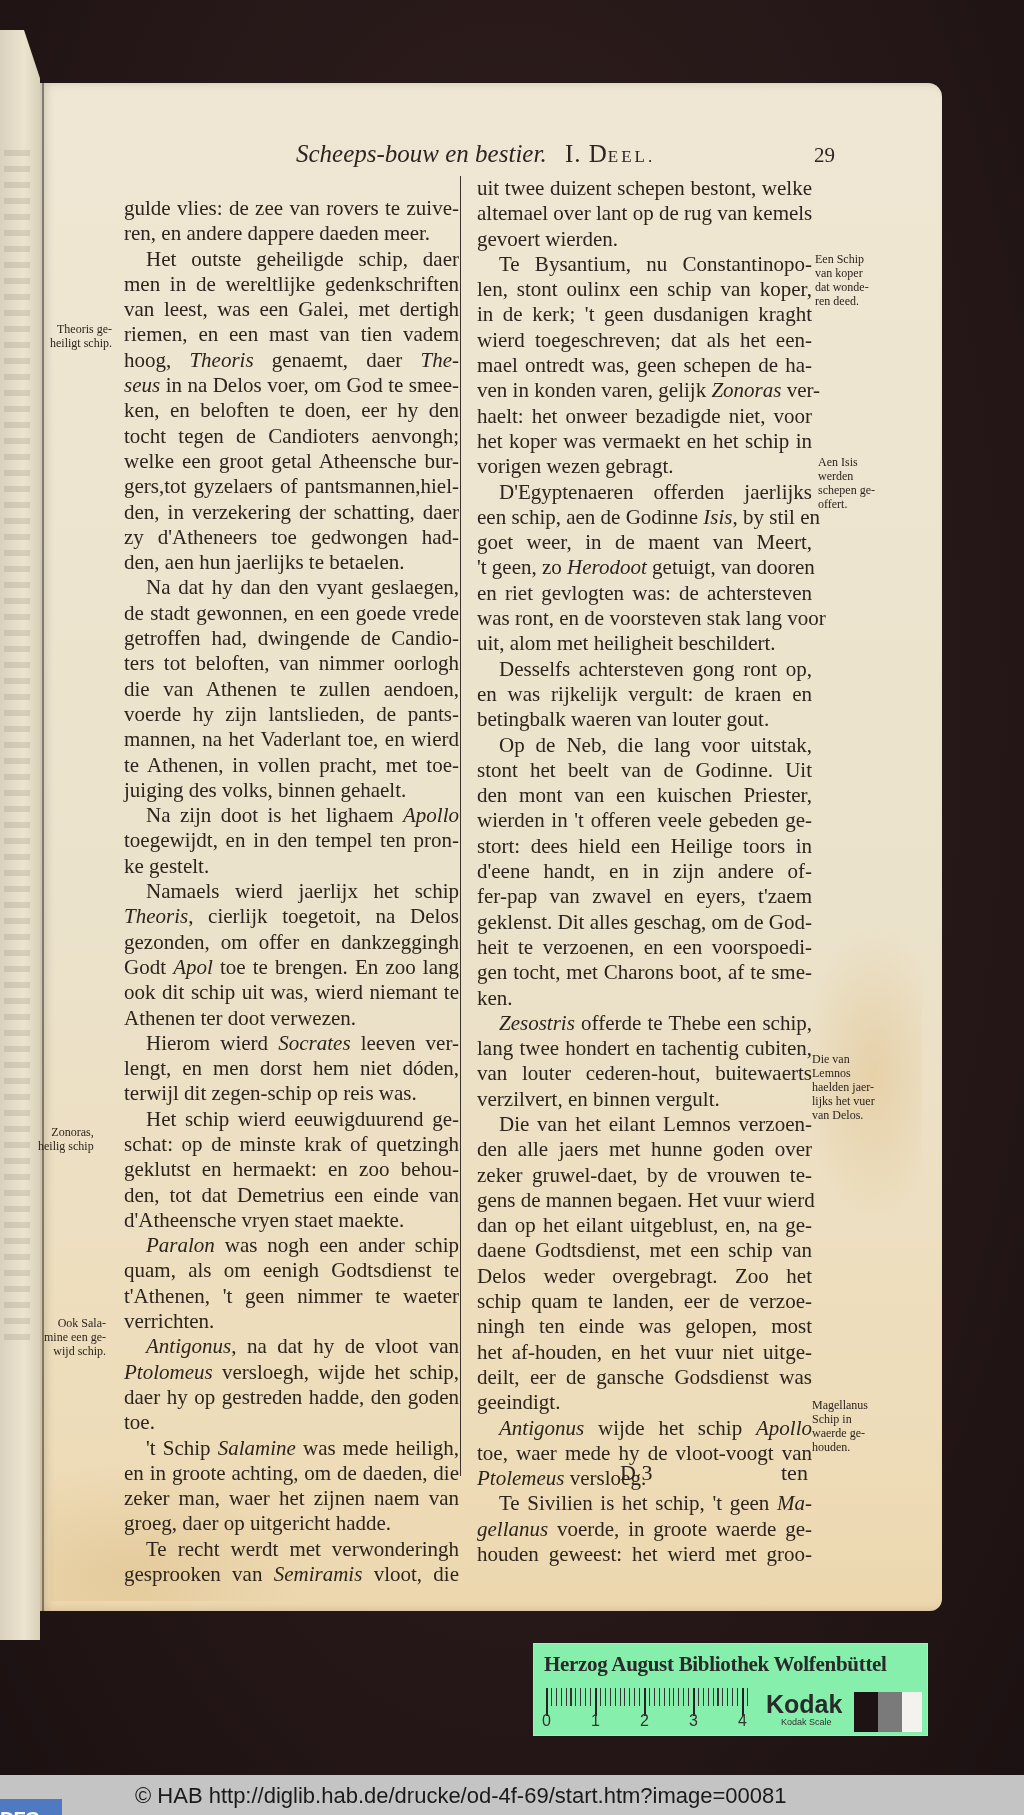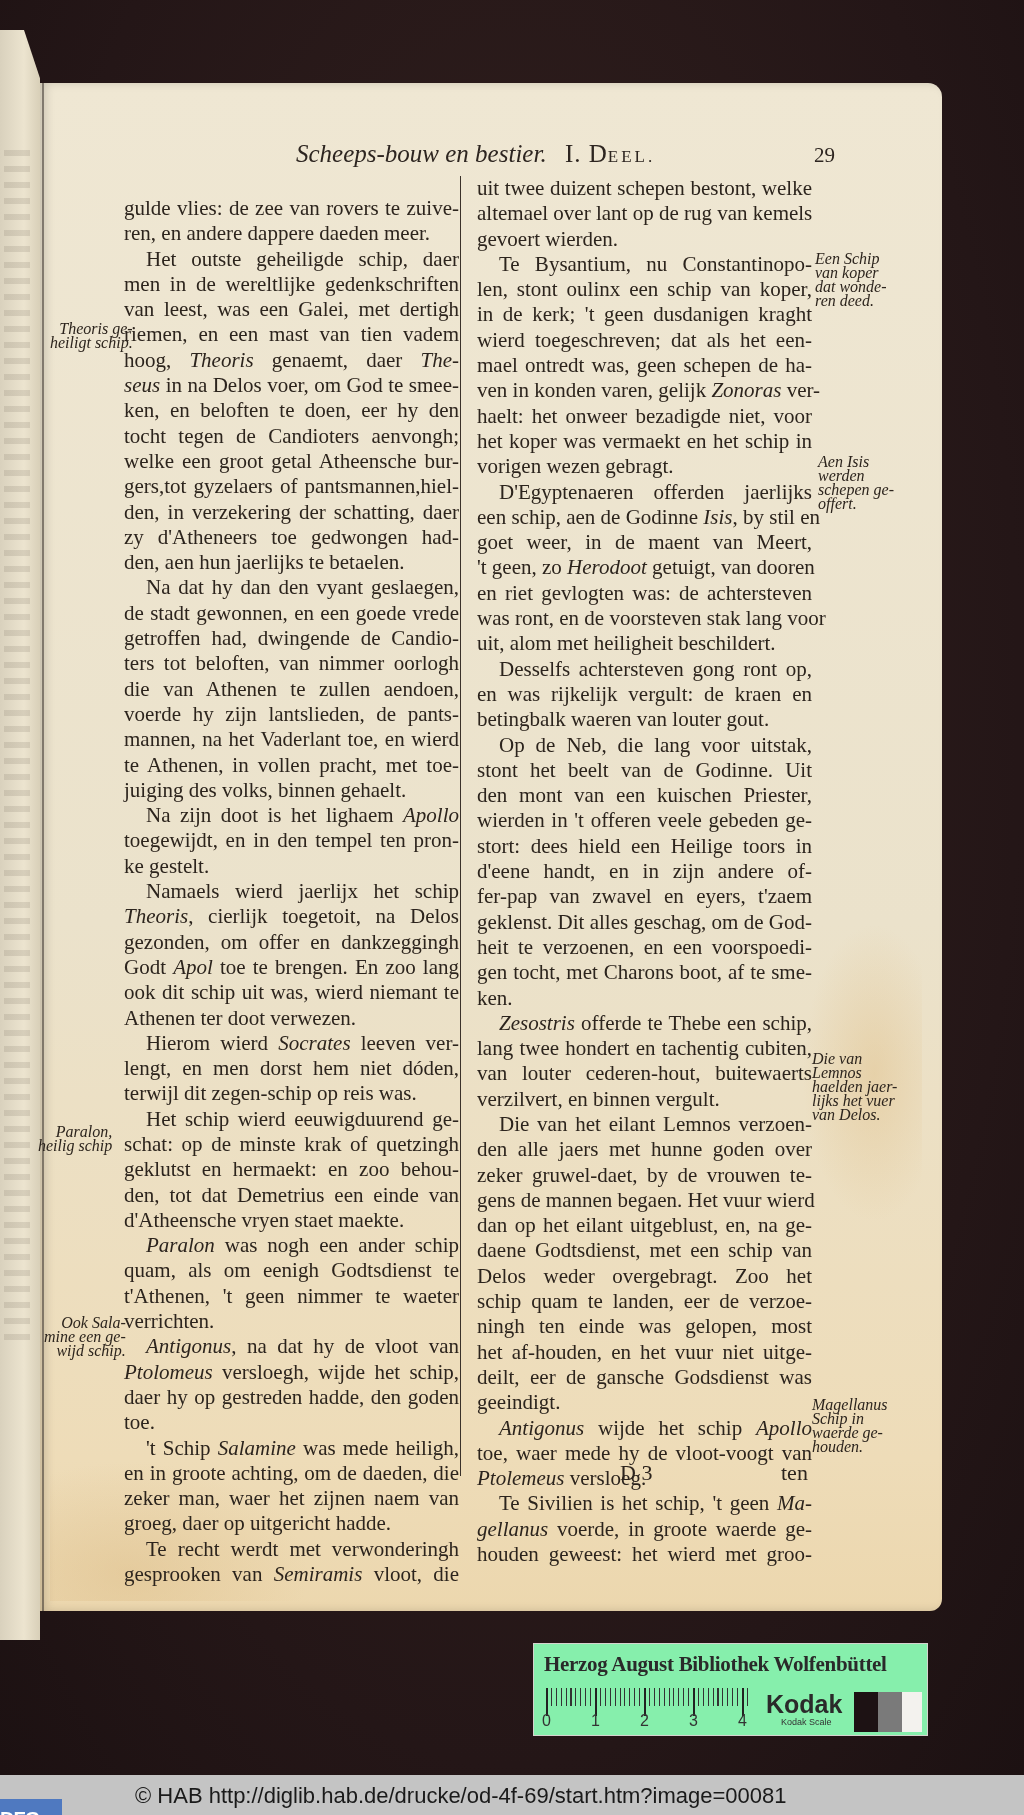--- a/index.html
+++ b/index.html
@@ -58,21 +58,21 @@
   .col .line { display:block; white-space:nowrap; text-align:justify; text-align-last:justify; height:25.3px; }
   .col .line.last { text-align-last:left; }
   .col .line.indent { padding-left:22px; }
   .col i { font-style:italic; }
 
   .col-rule {
     position:absolute; left:460px; top:176px; width:1px; height:1300px; background:#3a312a;
   }
 
   .margin-note {
-    position:absolute; font-size:16px; line-height:14px; font-style:italic; color:#2c241d;
+    position:absolute; font-size:12px; line-height:14px; color:#2c241d;
   }
   .margin-note span { display:block; white-space:nowrap; }
 
   .sig {
     position:absolute; top:1460px; font-size:22px; color:#2c241d;
   }
 
   .target-card {
     position:absolute; left:533px; top:1643px; width:393px; height:91px;
     background:#86efac; border:1px solid #d5d3ce;
@@ -243,21 +243,21 @@
     <span class="line"><i>gellanus</i> voerde, in groote waerde ge-</span>
     <span class="line">houden geweest: het wierd met groo-</span>
   </div>
 
 <div id="notes">
     <div class="margin-note" style="left: 50px; top: 322px; text-align: right;">
       <span>Theoris ge-</span>
       <span>heiligt schip.</span>
     </div>
     <div class="margin-note" style="left: 38px; top: 1125px; text-align: right;">
-      <span>Paralon,</span>
+      <span>Zonoras,</span>
       <span>heilig schip</span>
     </div>
     <div class="margin-note" style="left: 44px; top: 1316px; text-align: right;">
       <span>Ook Sala-</span>
       <span>mine een ge-</span>
       <span>wijd schip.</span>
     </div>
     <div class="margin-note" style="left: 815px; top: 252px;">
       <span>Een Schip</span>
       <span>van koper</span>

